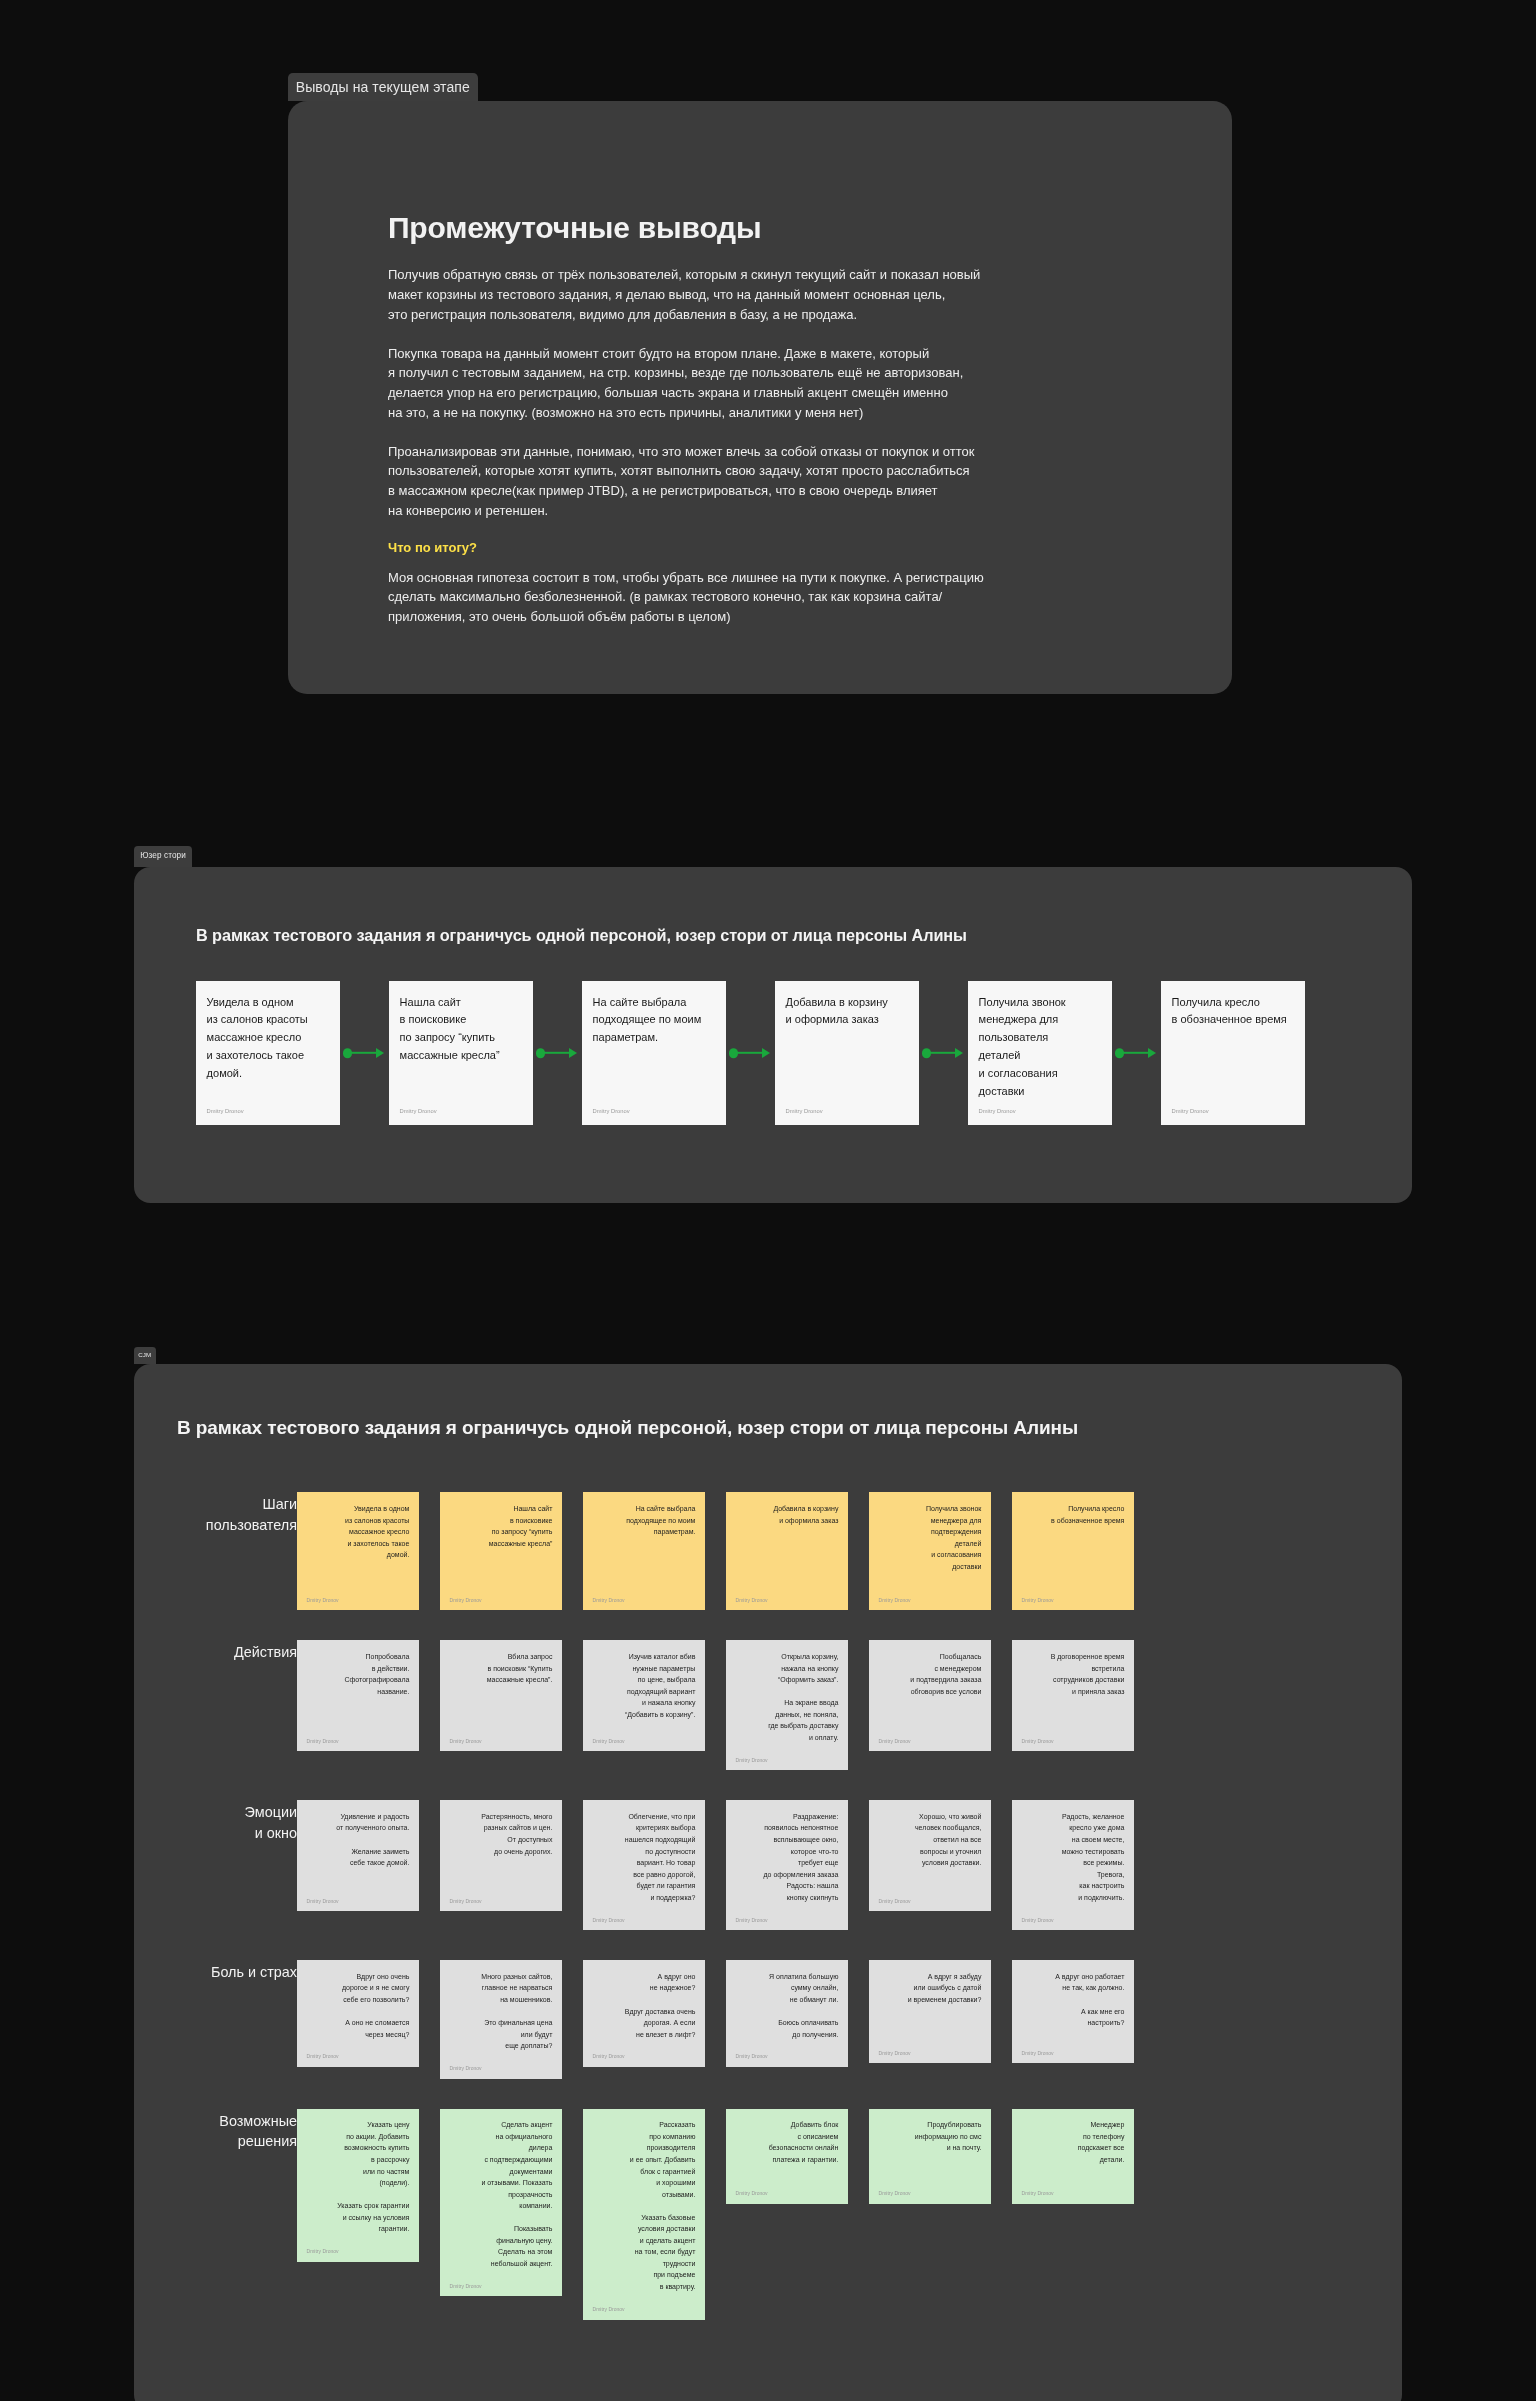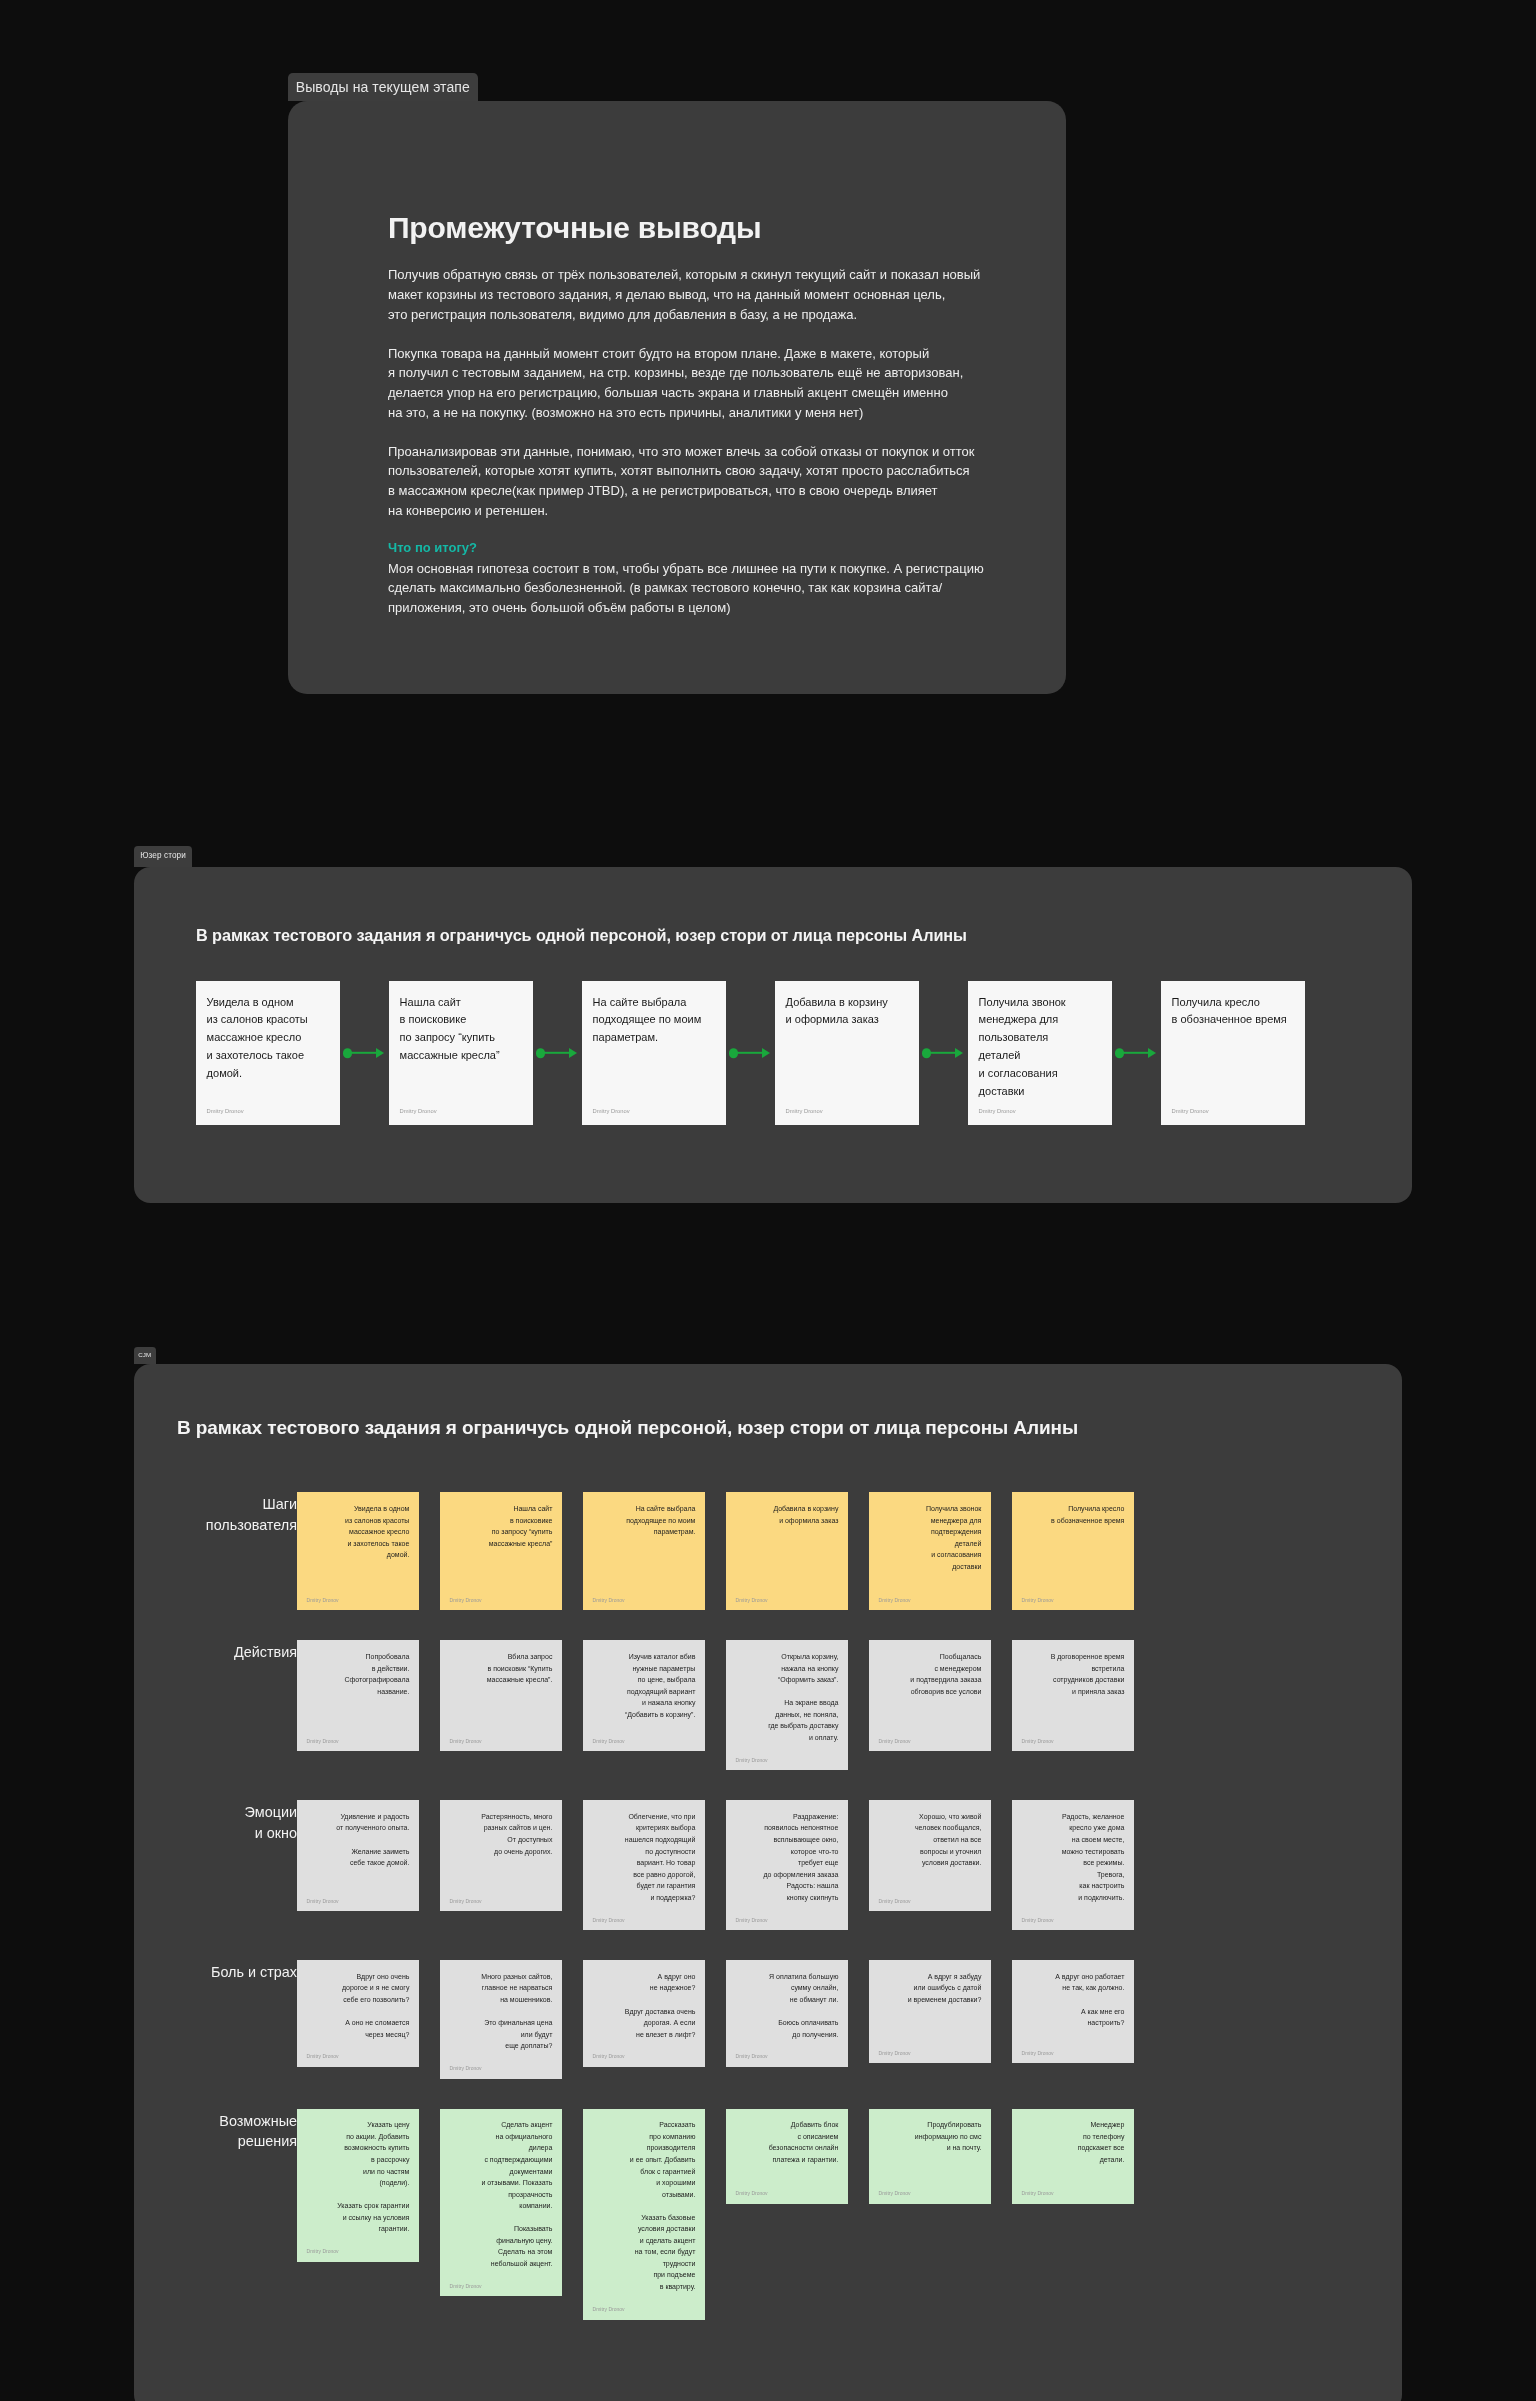--- a/index.html
+++ b/index.html
@@ -26,42 +26,42 @@
   .frame-tag.tiny  { font-size: 6.2px; padding: 5.3px 4.3px 5.8px 4.3px; border-radius: 3.4px 3.4px 0 0; }
 
   
   .frame {
     background: #3c3c3c;
     border-radius: 16.3px;
   }
 
   
   #sec-conclusions { margin: 73px 0 0 288px; width: 944px; }
-  #sec-conclusions .frame { width: 778px; height: 593px; padding: 110px 0 0 100px; border-radius: 19px; }
+  #sec-conclusions .frame { width: 944px; height: 593px; padding: 110px 0 0 100px; border-radius: 19px; }
   .conc-title {
     font-size: 30px;
     font-weight: 700;
     color: #f2f2f2;
     letter-spacing: -0.2px;
     margin-bottom: 20px;
   }
   .conc-p {
     font-size: 13px;
     line-height: 1.52;
     color: #ededed;
     max-width: 768px;
     margin-bottom: 19px;
     white-space: pre-line;
   }
   .conc-p:last-child { margin-bottom: 0; }
   .conc-sub {
     font-size: 13px;
     font-weight: 700;
-    color: #14b8a6;
-    margin-bottom: 4px;
+    color: #fde047;
+    margin-bottom: 13px;
   }
 
   
   #sec-story { margin: 152px 0 0 134px; width: 1412px; }
   #sec-story .frame { width: 1278px; height: 336px; padding: 59px 0 0 0; }
   .story-heading {
     font-size: 16.3px;
     font-weight: 700;
     color: #f5f5f5;
     margin: 0 0 0 62px;

